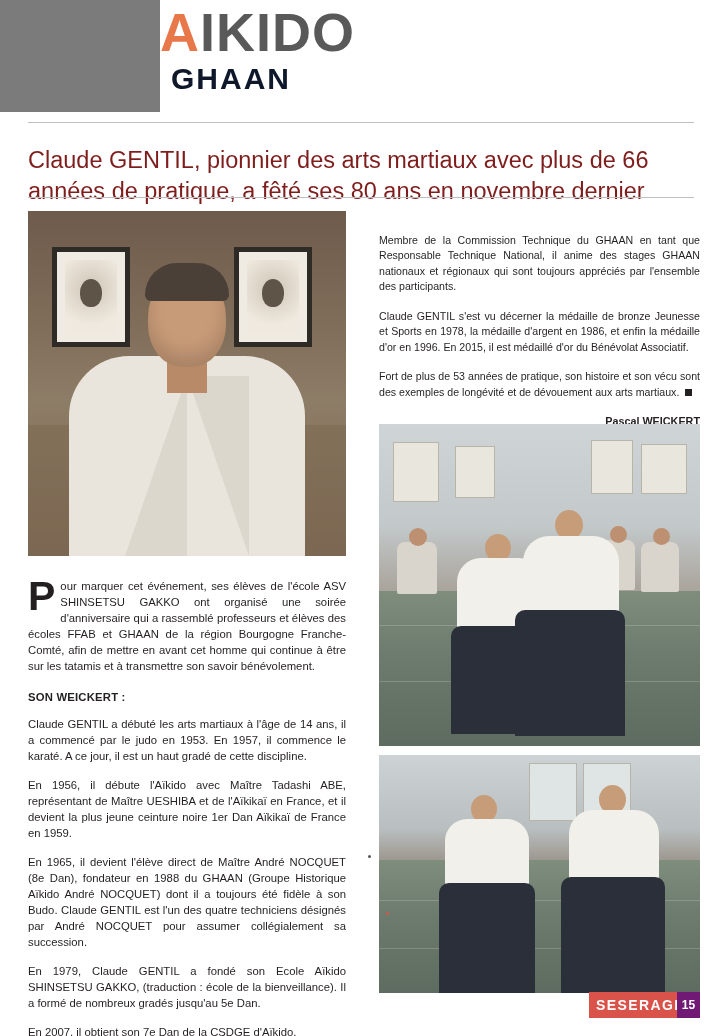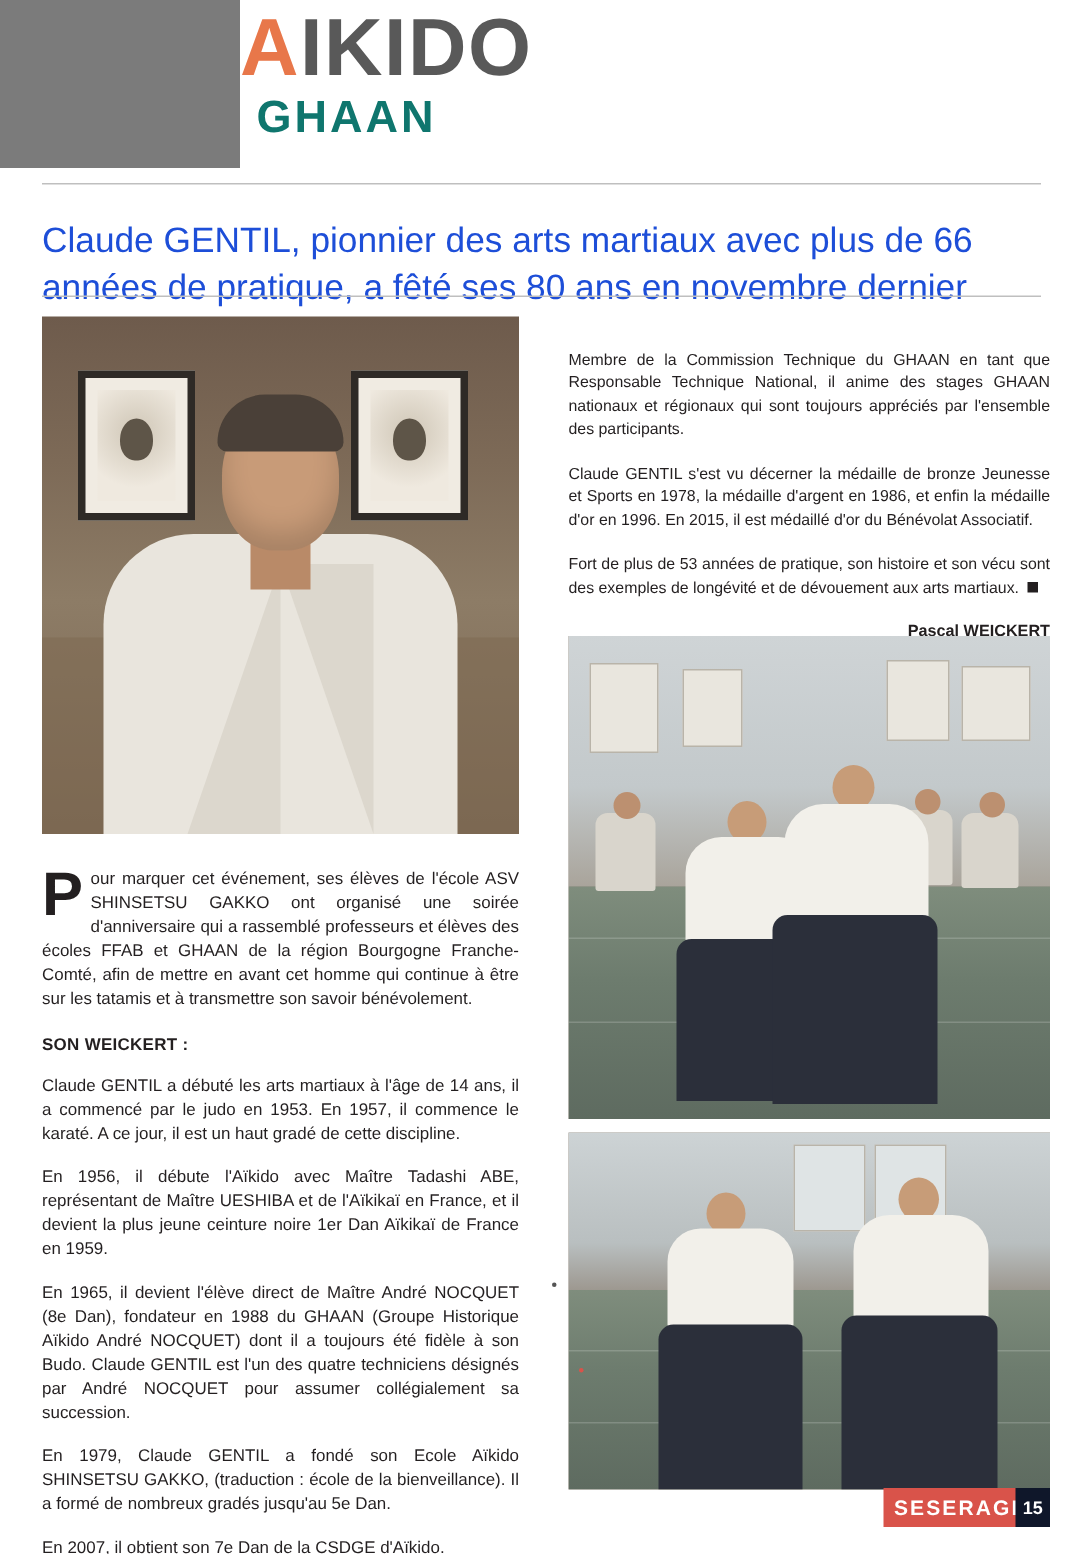--- a/index.html
+++ b/index.html
@@ -44,40 +44,40 @@
   .masthead-title .accent {
     color: #e8774a;
   }
   .masthead-sub {
     position: absolute;
     left: 171px;
     top: 62px;
     font-size: 30px;
     font-weight: bold;
     letter-spacing: 2px;
-    color: #0f766e;
+    color: #0f172a;
   }
 
   
   .rule-top {
     position: absolute;
     left: 28px;
     top: 122px;
     width: 666px;
     height: 1px;
     background: #bfbfbf;
   }
   .headline {
     position: absolute;
     left: 28px;
     top: 129px;
     width: 672px;
     font-size: 23.5px;
     line-height: 31px;
-    color: #1d4ed8;
+    color: #7f1d1d;
     font-weight: normal;
   }
   .rule-bottom {
     position: absolute;
     left: 28px;
     top: 197px;
     width: 666px;
     height: 1px;
     background: #bfbfbf;
   }
@@ -313,21 +313,21 @@
     color: #ffffff;
     font-size: 14px;
     font-weight: bold;
     letter-spacing: 1.4px;
     padding-left: 7px;
   }
   .footer-page {
     position: absolute;
     right: 0; top: 0;
     width: 23px; height: 26px;
-    background: #0f172a;
+    background: #701a75;
     color: #ffffff;
     font-size: 12px;
     font-weight: bold;
     display: flex;
     align-items: center;
     justify-content: center;
   }
   .bullet-dot {
     position: absolute;
     width: 3px; height: 3px;

